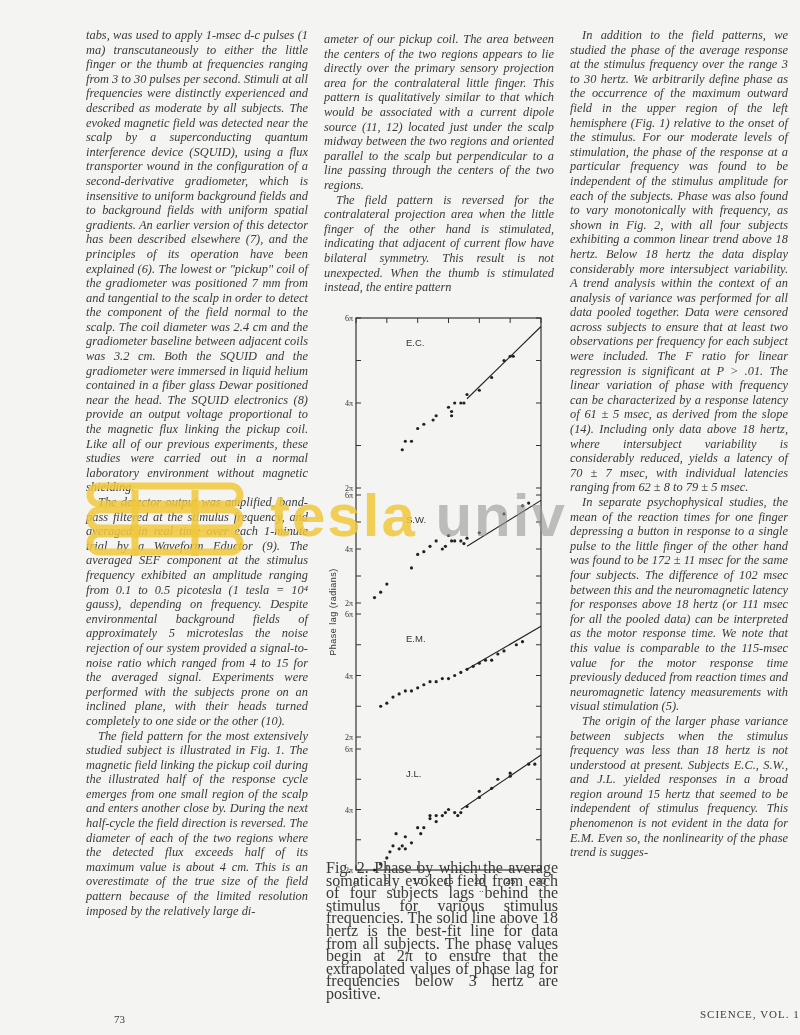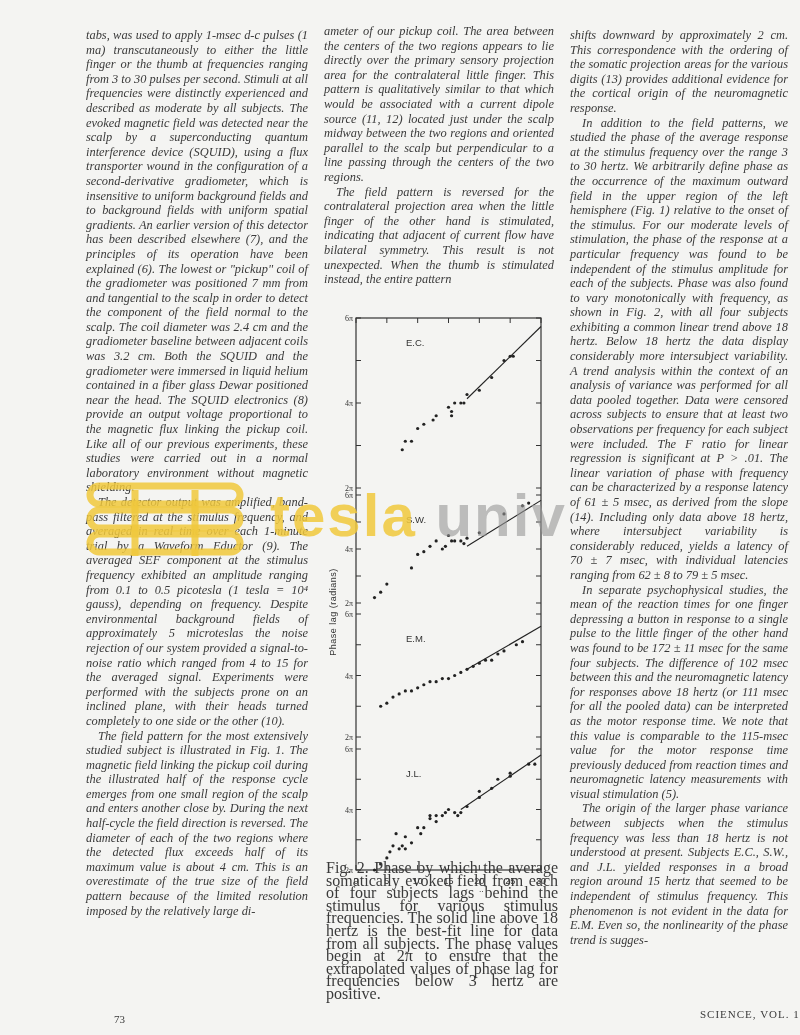--- a/index.html
+++ b/index.html
@@ -2,21 +2,21 @@
 <html><head>
 <meta charset="utf-8">
 <style>
   html,body{margin:0;padding:0;}
   body{width:800px;height:1035px;background:#f4f4f2;position:relative;overflow:hidden;
        font-family:"Liberation Serif","DejaVu Serif",serif;color:#3a3a3a;}
   .col{position:absolute;font-size:12.4px;line-height:14.6px;text-align:justify;hyphens:manual;}
   .col p{margin:0;font-style:italic;}
   .col p.ind{text-indent:12px;}
   #col1{left:86px;top:28px;width:222px;}
-  #col2{left:324px;top:24px;width:230px;}
+  #col2{left:324px;top:32px;width:230px;}
   #col3{left:570px;top:28px;width:218px;}
   .pageno{position:absolute;left:114px;top:1013px;font-size:11px;}
   .footer{position:absolute;left:700px;top:1008px;font-size:11px;letter-spacing:1px;}
   .chart{position:absolute;left:320px;top:312px;width:240px;height:580px;}
   .caption{position:absolute;left:326px;top:862px;width:232px;font-size:16px;line-height:12.6px;text-align:justify;}
   .watermark{position:absolute;left:80px;top:480px;width:720px;height:80px;pointer-events:none;}
   .wm-text{position:absolute;left:190px;top:-4px;font-family:"Liberation Sans",sans-serif;font-weight:bold;
            font-size:60px;letter-spacing:2px;line-height:80px;}
   .wm-yellow{color:rgba(240,200,60,0.85);}
   .wm-gray{color:rgba(150,150,150,0.6);text-align:center;}
@@ -215,21 +215,20 @@
       <circle cx="190.16666666666669" cy="464.225" r="1.6" fill="#222"></circle>
       <circle cx="190.16666666666669" cy="461.2" r="1.6" fill="#222"></circle>
       <circle cx="208.66666666666666" cy="452.125" r="1.6" fill="#222"></circle>
       <circle cx="214.83333333333334" cy="452.125" r="1.6" fill="#222"></circle>
     </g>
 </svg>
 
 <div class="caption">Fig. 2. Phase by which the average somatically evoked field from each of four subjects lags behind the stimulus for various stimulus frequencies. The solid line above 18 hertz is the best-fit line for data from all subjects. The phase values begin at 2π to ensure that the extrapolated values of phase lag for frequencies below 3 hertz are positive.</div>
 
 <div class="col" id="col3">
-  <p>shifts downward by approximately 2 cm. This correspondence with the ordering of the somatic projection areas for the various digits (13) provides additional evidence for the cortical origin of the neuromagnetic response.</p>
   <p class="ind">In addition to the field patterns, we studied the phase of the average response at the stimulus frequency over the range 3 to 30 hertz. We arbitrarily define phase as the occurrence of the maximum outward field in the upper region of the left hemisphere (Fig. 1) relative to the onset of the stimulus. For our moderate levels of stimulation, the phase of the response at a particular frequency was found to be independent of the stimulus amplitude for each of the subjects. Phase was also found to vary monotonically with frequency, as shown in Fig. 2, with all four subjects exhibiting a common linear trend above 18 hertz. Below 18 hertz the data display considerably more intersubject variability. A trend analysis within the context of an analysis of variance was performed for all data pooled together. Data were censored across subjects to ensure that at least two observations per frequency for each subject were included. The F ratio for linear regression is significant at P &gt; .01. The linear variation of phase with frequency can be characterized by a response latency of 61 ± 5 msec, as derived from the slope (14). Including only data above 18 hertz, where intersubject variability is considerably reduced, yields a latency of 70 ± 7 msec, with individual latencies ranging from 62 ± 8 to 79 ± 5 msec.</p>
   <p class="ind">In separate psychophysical studies, the mean of the reaction times for one finger depressing a button in response to a single pulse to the little finger of the other hand was found to be 172 ± 11 msec for the same four subjects. The difference of 102 msec between this and the neuromagnetic latency for responses above 18 hertz (or 111 msec for all the pooled data) can be interpreted as the motor response time. We note that this value is comparable to the 115-msec value for the motor response time previously deduced from reaction times and neuromagnetic latency measurements with visual stimulation (5).</p>
   <p class="ind">The origin of the larger phase variance between subjects when the stimulus frequency was less than 18 hertz is not understood at present. Subjects E.C., S.W., and J.L. yielded responses in a broad region around 15 hertz that seemed to be independent of stimulus frequency. This phenomenon is not evident in the data for E.M. Even so, the nonlinearity of the phase trend is sugges-</p>
 </div>
 
 <div class="watermark">
   <svg width="180" height="80" viewBox="0 0 180 80" style="position:absolute;left:0;top:0;">
     <g fill="none" stroke="rgba(240,200,60,0.85)" stroke-width="7">
       <rect x="10" y="6" width="150" height="18" rx="9"></rect>
       <rect x="10" y="30" width="150" height="18" rx="9"></rect>

